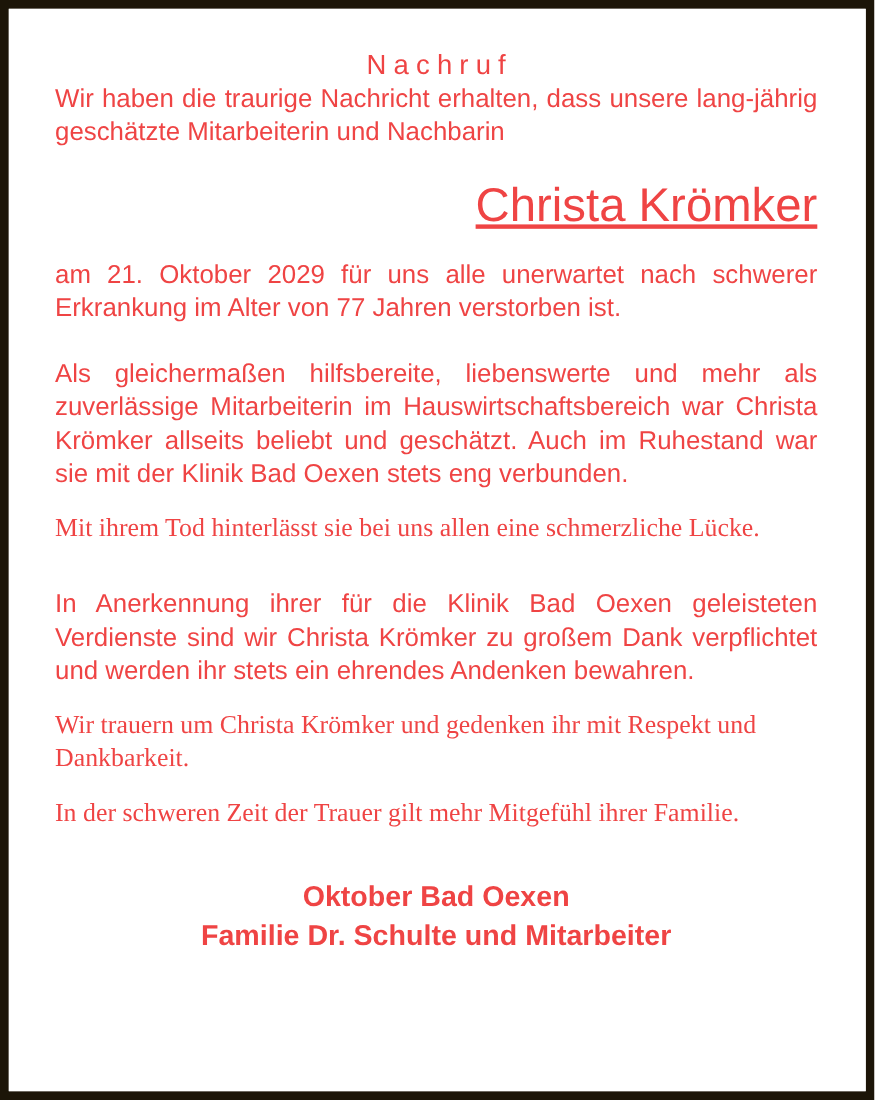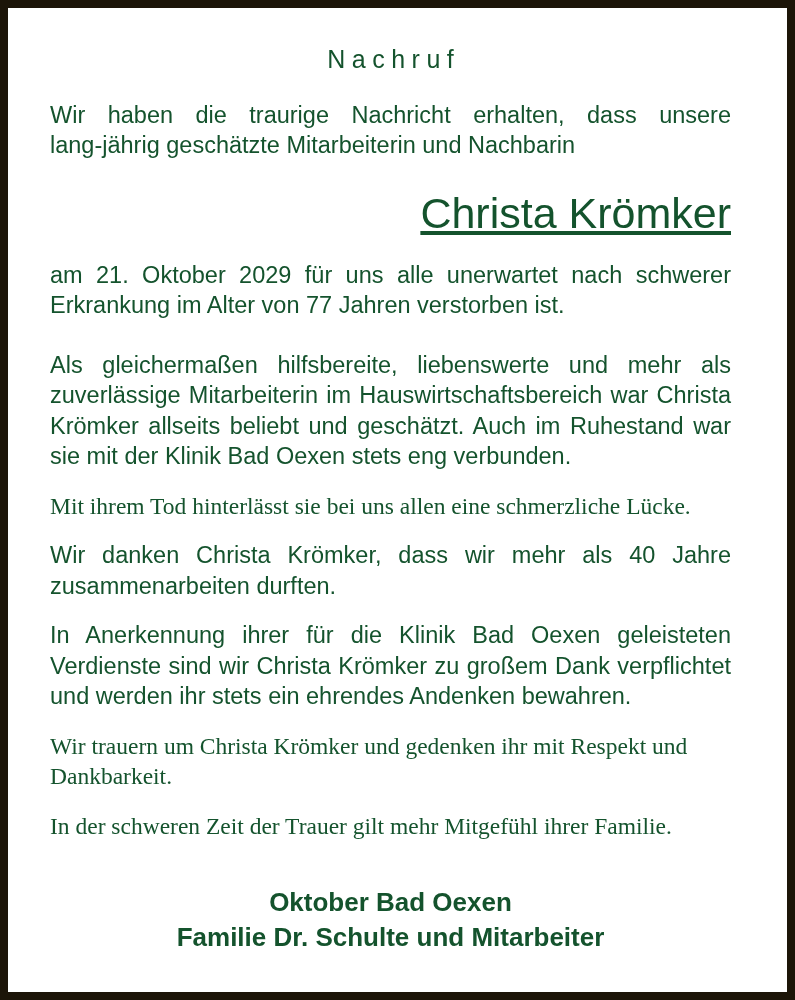--- a/index.html
+++ b/index.html
@@ -22,22 +22,22 @@
     border: 8px solid #1c1508;
     padding: 0;
     position: relative;
   }
 
   .inner {
     box-sizing: border-box;
     width: 100%;
     height: 100%;
     background: #ffffff;
-    padding: 22px 56px 0 42px;
-    color: #14532d;
+    padding: 22px 44px 0 42px;
+    color: #ef4444;
   }
 
   .title {
     text-align: center;
     font-size: 25px;
     font-weight: 400;
     letter-spacing: 6.5px;
     text-indent: 6.5px;
     line-height: 1.1;
     margin: 16px 0 0 0;
@@ -50,21 +50,20 @@
     text-align: justify;
     text-justify: inter-word;
     margin: 0;
     font-family: "Liberation Sans", sans-serif;
     -webkit-hyphens: none;
     hyphens: none;
   }
   .para.last-flush { text-align: left; font-family: Liberation Serif, serif; }
 
   .lead {
-    margin-top: 26px;
   }
 
   .deceased-name {
     text-align: right;
     font-size: 43px;
     font-weight: 400;
     line-height: 1.05;
     margin: 30px 0 24px 0;
     letter-spacing: 0px;
     font-family: "Liberation Sans", sans-serif;
@@ -102,21 +101,20 @@
     <div class="gap-lg"></div>
 
     <div class="para">Als gleichermaßen hilfsbereite, liebenswerte und mehr als zu­verlässige Mitarbeiterin im Hauswirtschaftsbereich war Christa Krömker allseits beliebt und geschätzt. Auch im Ruhestand war sie mit der Klinik Bad Oexen stets eng verbunden.</div>
 
     <div class="gap-md"></div>
 
     <div class="para last-flush">Mit ihrem Tod hinterlässt sie bei uns allen eine schmerzliche Lücke.</div>
 
     <div class="gap-md"></div>
 
-    <div class="para">Wir danken Christa Krömker, dass wir mehr als 40 Jahre zusammenarbeiten durften.</div>
 
     <div class="gap-md"></div>
 
     <div class="para">In Anerkennung ihrer für die Klinik Bad Oexen geleisteten Ver­dienste sind wir Christa Krömker zu großem Dank verpflichtet und werden ihr stets ein ehrendes Andenken bewahren.</div>
 
     <div class="gap-md"></div>
 
     <div class="para last-flush">Wir trauern um Christa Krömker und gedenken ihr mit Respekt und Dankbarkeit.</div>
 
     <div class="gap-md"></div>

